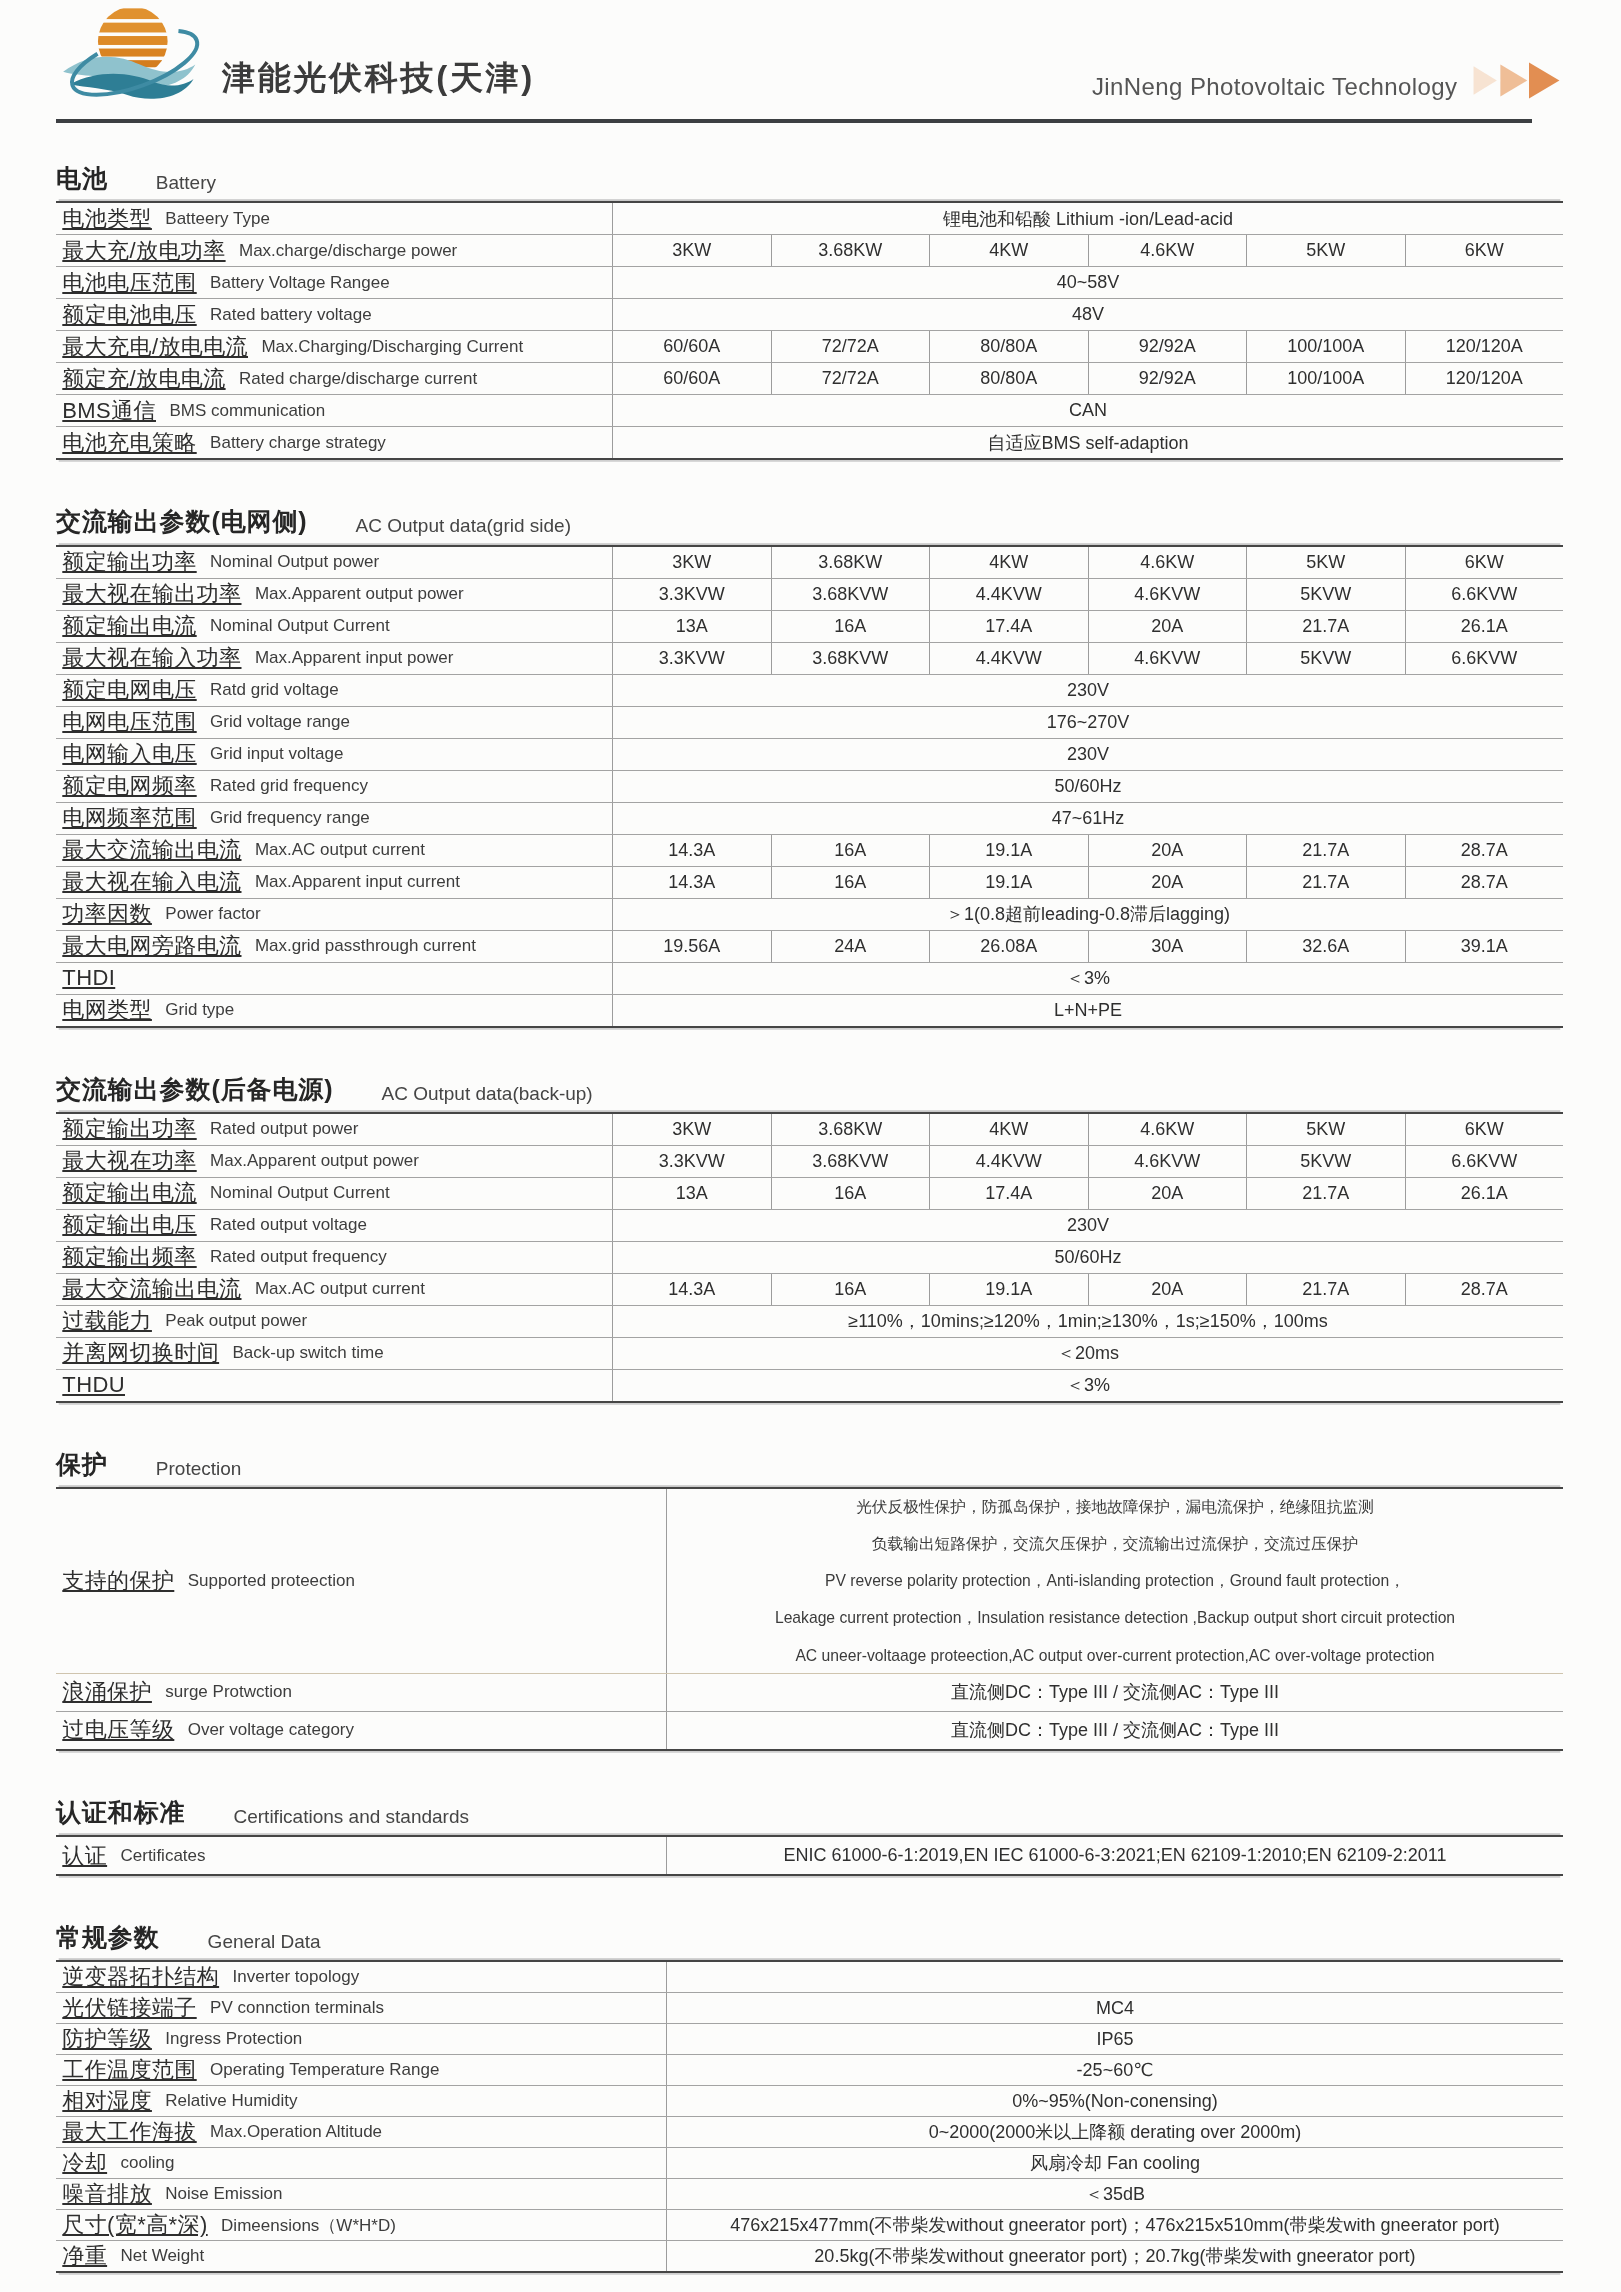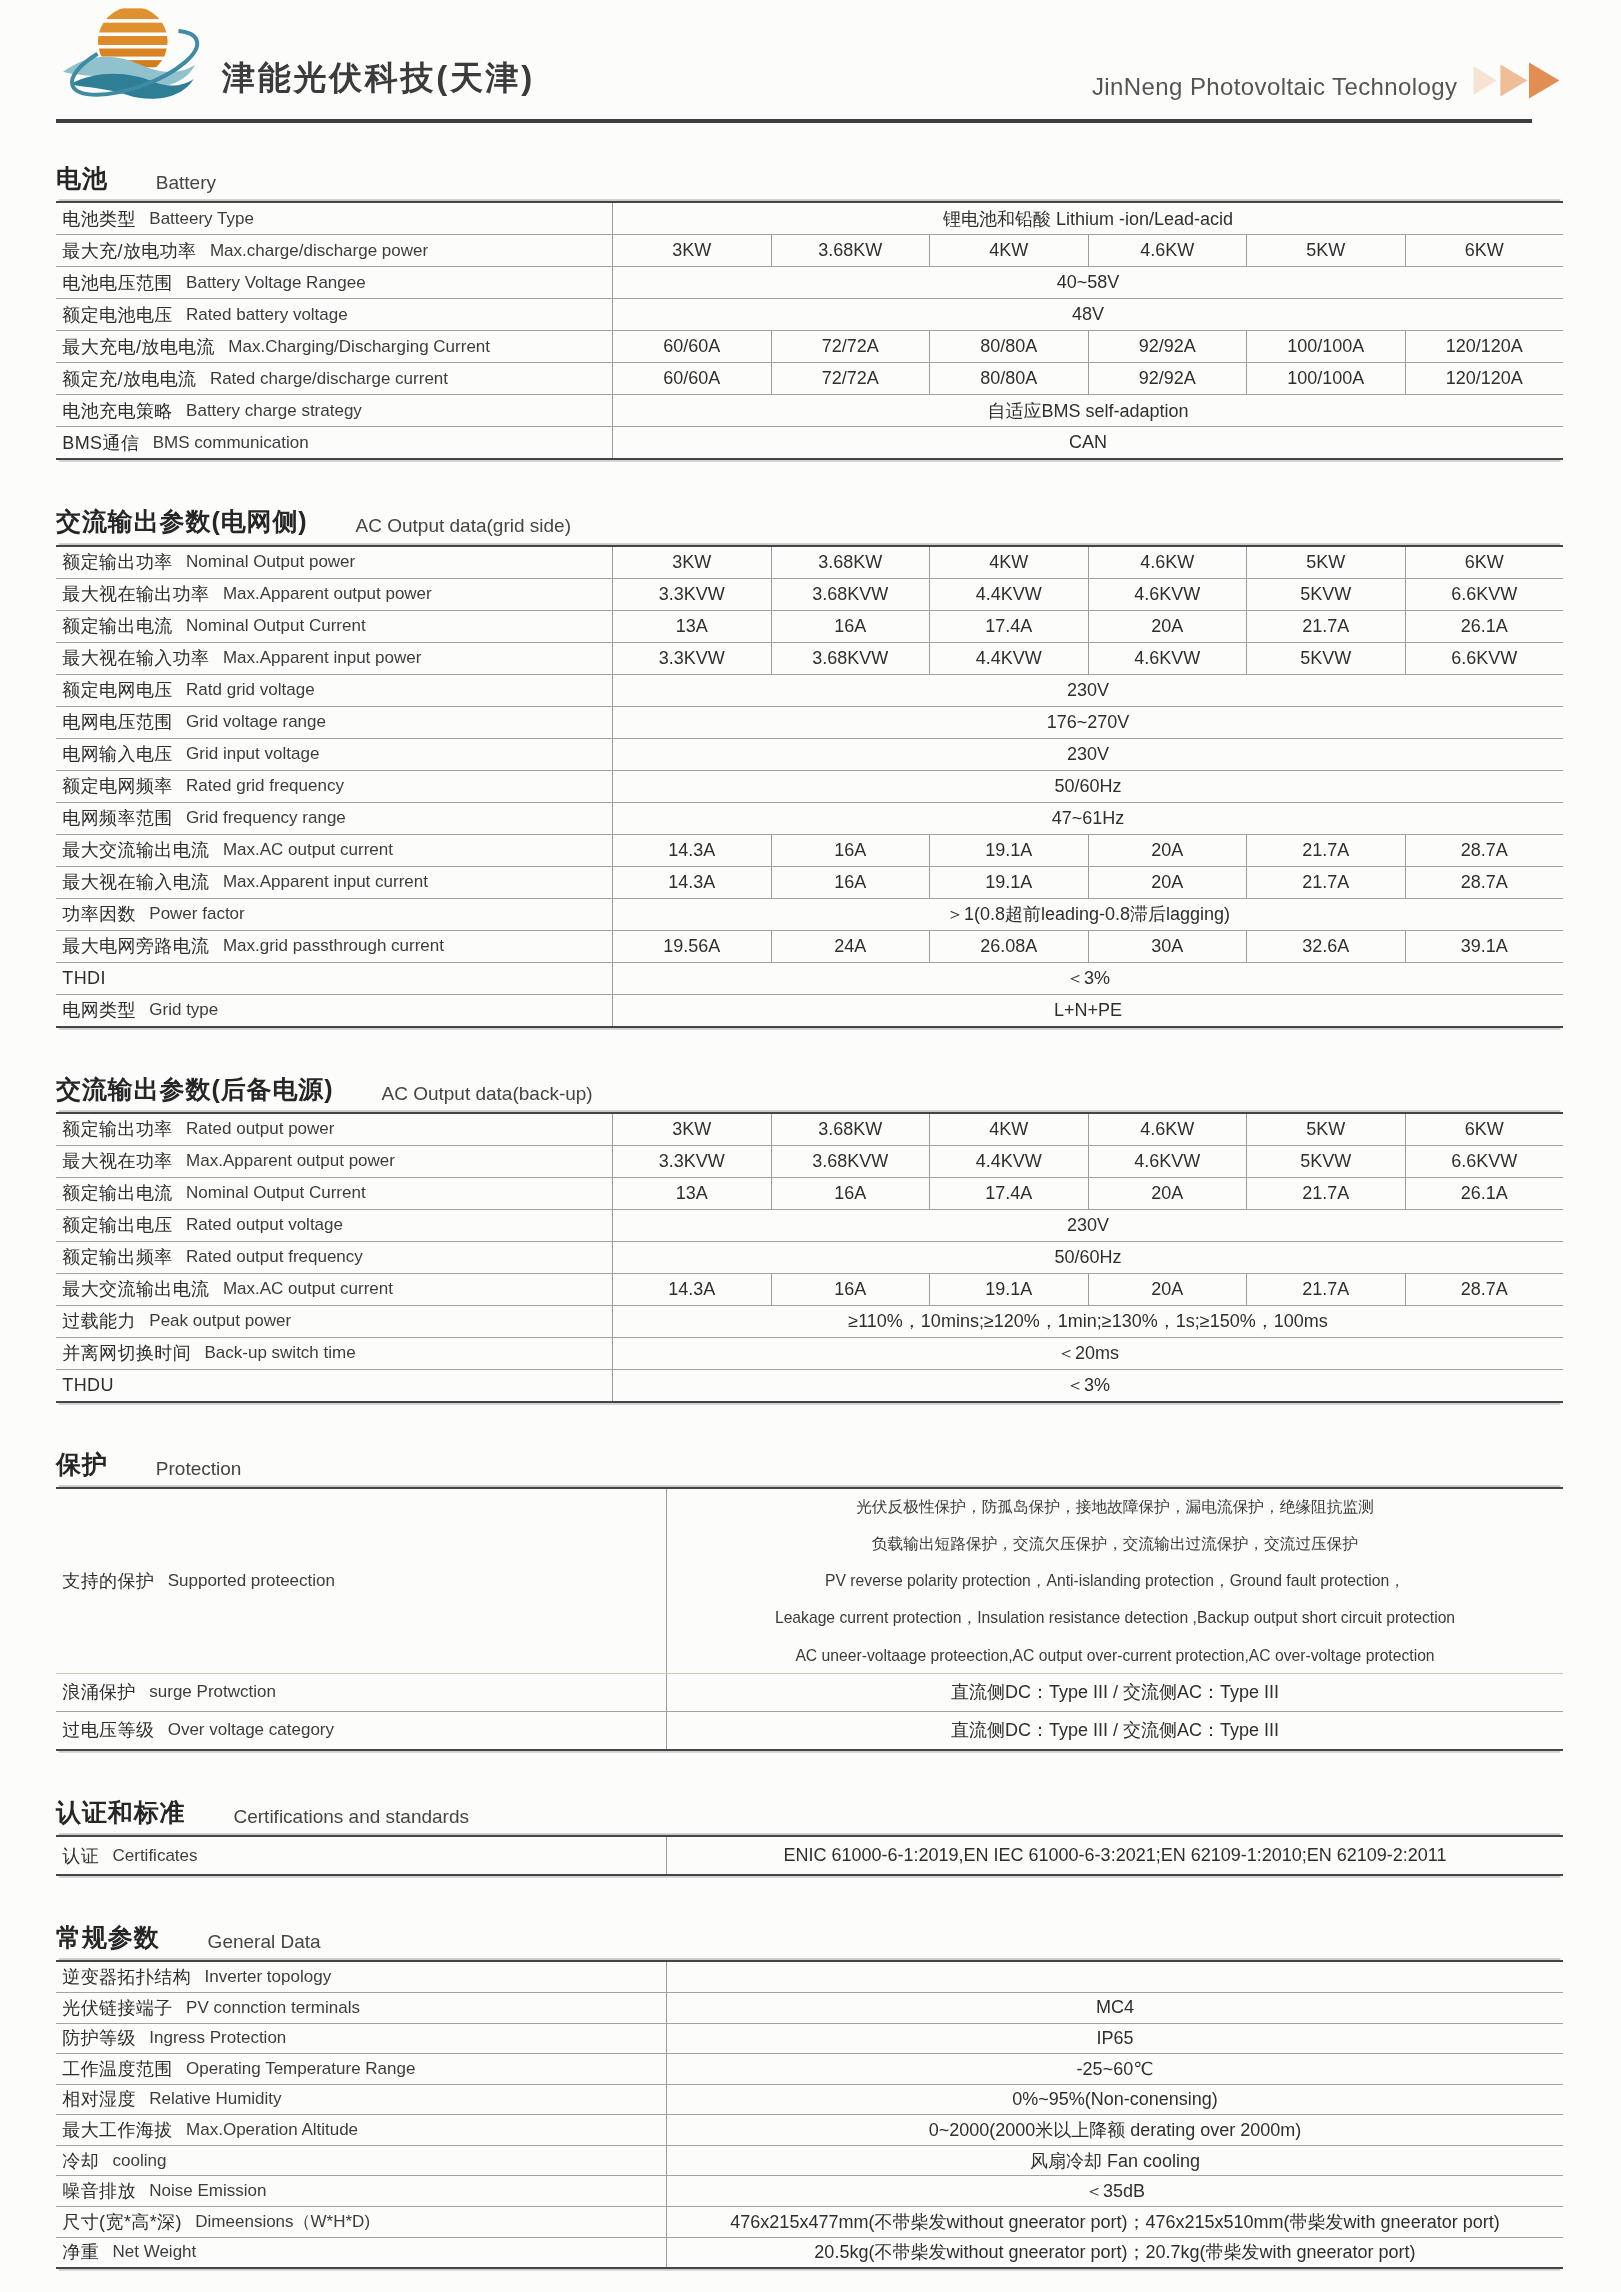--- a/index.html
+++ b/index.html
@@ -25,21 +25,21 @@
   .t-cn{font-size:25px;font-weight:bold;color:#262626;letter-spacing:0.9px;}
   .t-en{font-size:19px;color:#454545;margin-left:16px;padding-bottom:0.9px;}
 
   .spec-table{border-top:2.7px solid #454545;border-bottom:2.7px solid #454545;
               box-shadow:0 -4.5px 0 -2.7px #c9c9c9, 0 4.5px 0 -2.7px #cfcfcf;}
   .row{display:flex;align-items:stretch;border-bottom:0.9px solid #a3a3a3;min-height:31px;}
   .row:last-child{border-bottom:none;}
   .label{display:flex;align-items:center;padding-left:6.3px;border-right:0.9px solid #9c9c9c;box-sizing:border-box;}
   .num .label{width:557px;flex:0 0 auto;}
   .txt .label{width:611px;flex:0 0 auto;}
-  .l-cn{font-size:18px;color:#2e2e2e;letter-spacing:0.4px;}
+  .l-cn{font-size:22px;color:#2e2e2e;letter-spacing:0.4px;text-decoration:underline;}
   .l-en{font-size:17px;color:#3d3d3d;margin-left:13.4px;}
   .cell{flex:1;display:flex;align-items:center;justify-content:center;
         font-size:18px;color:#2f2f2f;border-right:0.9px solid #9c9c9c;}
   .cell:last-child{border-right:none;}
   .cellspan{flex:1;display:flex;align-items:center;justify-content:center;font-size:18px;color:#2f2f2f;}
   .cellspan.lines{flex-direction:column;justify-content:center;padding:7.2px 9px;gap:16px;}
   .vline{font-size:15.7px;line-height:1.34;text-align:center;color:#3b3b3b;}
   .row.tall{min-height:106px;}
 
   
@@ -148,31 +148,31 @@
             </div>
             <div class="cell" data-name="value-cell">60/60A</div>
             <div class="cell" data-name="value-cell">72/72A</div>
             <div class="cell" data-name="value-cell">80/80A</div>
             <div class="cell" data-name="value-cell">92/92A</div>
             <div class="cell" data-name="value-cell">100/100A</div>
             <div class="cell" data-name="value-cell">120/120A</div>
           </div>
           <div class="row" data-name="spec-row">
             <div class="label" data-name="row-label">
+              <span class="l-cn" data-name="row-label-cn">BMS通信</span>
+              <span class="l-en" data-name="row-label-en">BMS communication</span>
+            </div>
+            <div class="cellspan" data-name="value-cell-span">CAN</div>
+          </div>
+          <div class="row" data-name="spec-row">
+            <div class="label" data-name="row-label">
               <span class="l-cn" data-name="row-label-cn">电池充电策略</span>
               <span class="l-en" data-name="row-label-en">Battery charge strategy</span>
             </div>
             <div class="cellspan" data-name="value-cell-span">自适应BMS self-adaption</div>
-          </div>
-          <div class="row" data-name="spec-row">
-            <div class="label" data-name="row-label">
-              <span class="l-cn" data-name="row-label-cn">BMS通信</span>
-              <span class="l-en" data-name="row-label-en">BMS communication</span>
-            </div>
-            <div class="cellspan" data-name="value-cell-span">CAN</div>
           </div>
         </div>
       </section>
       <section class="section" data-name="section-grid">
         <div class="sec-title" data-name="section-title">
           <span class="t-cn" data-name="section-title-cn">交流输出参数(电网侧)</span>
           <span class="t-en" data-name="section-title-en">AC Output data(grid side)</span>
         </div>
         <div class="spec-table num" data-name="spec-table-grid">
           <div class="row" data-name="spec-row">

